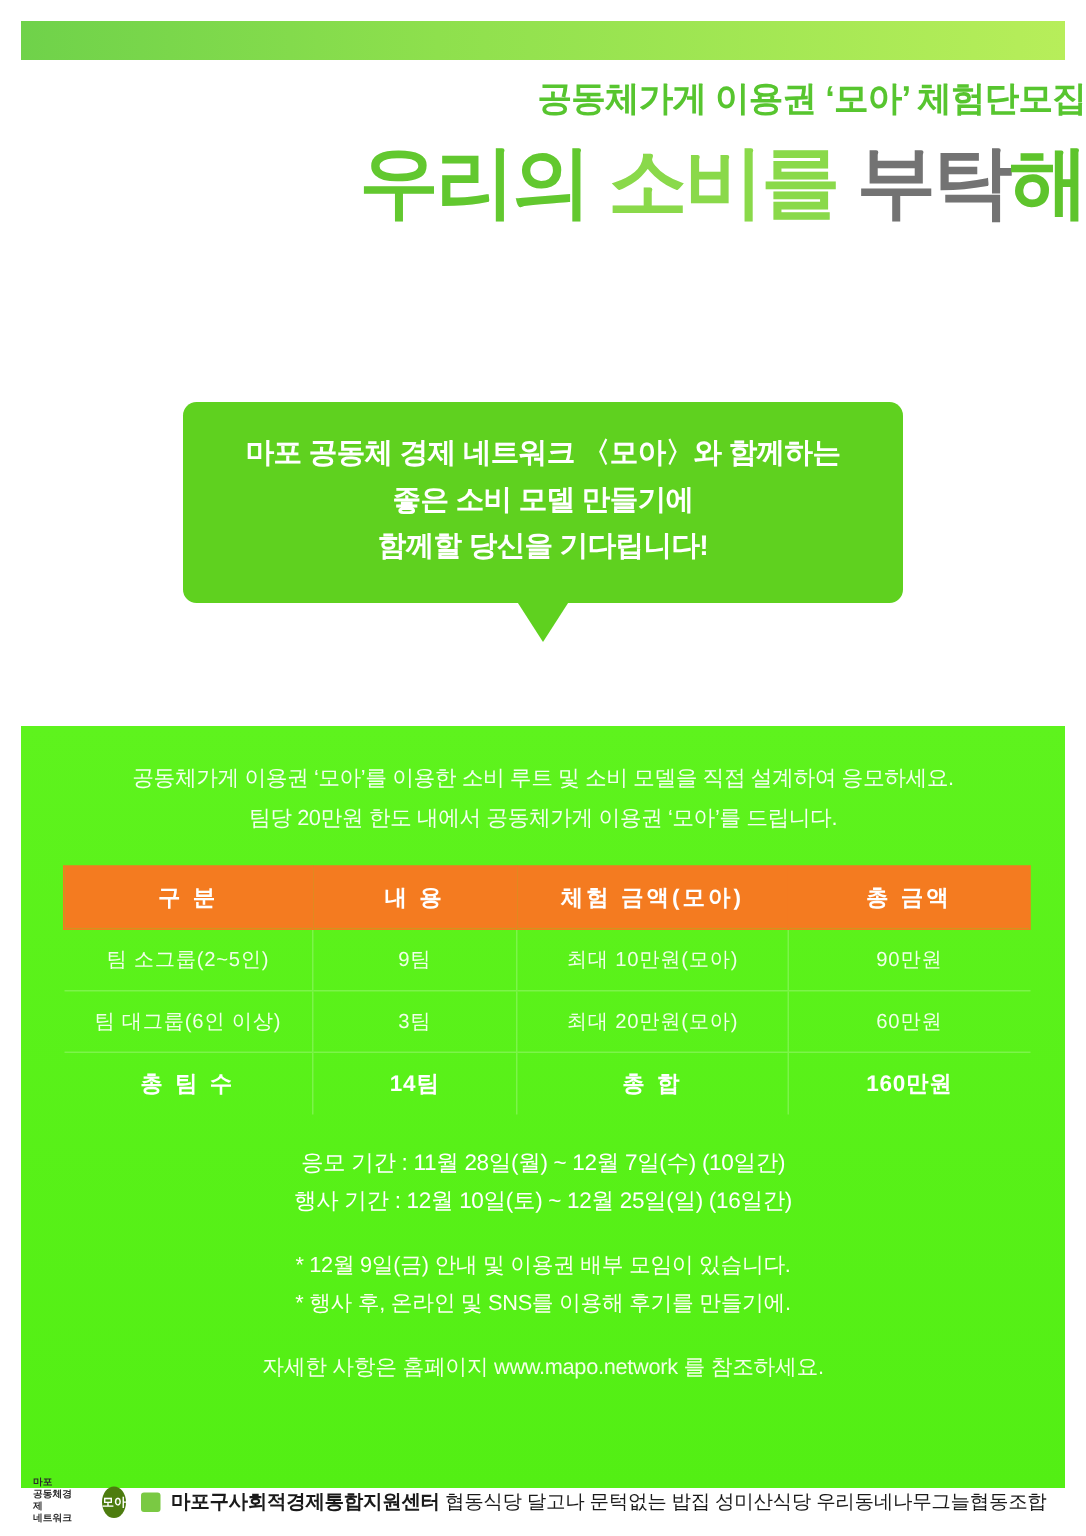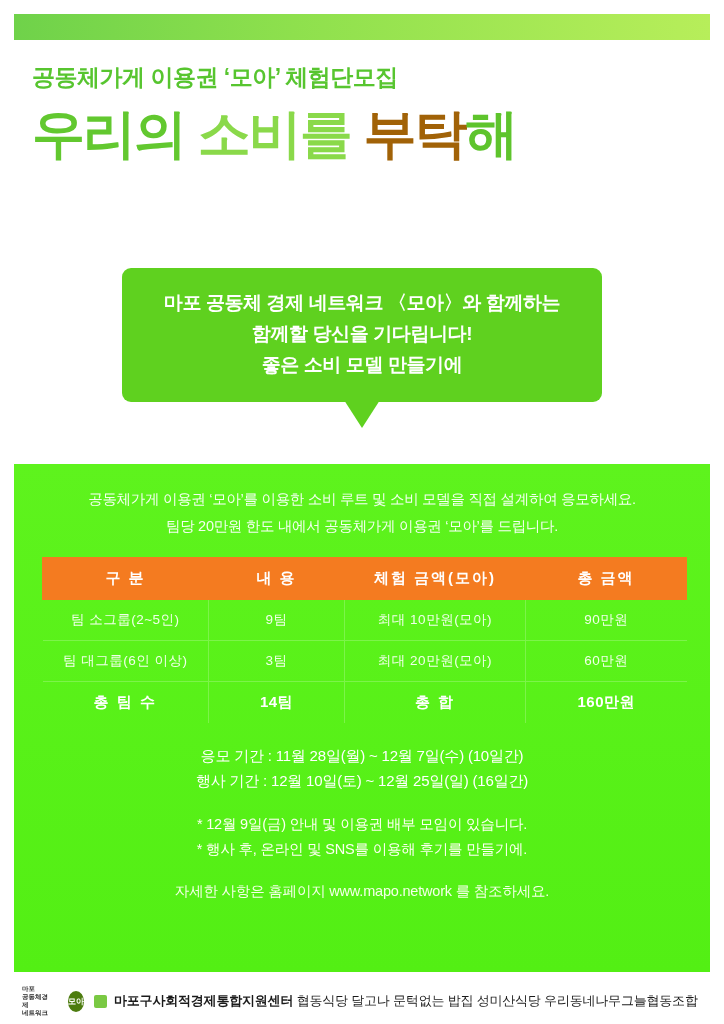--- a/index.html
+++ b/index.html
@@ -29,23 +29,23 @@
     top: 14px;
     width: 696px;
     height: 26px;
     background: linear-gradient(90deg, #6fd24a 0%, #8ee04d 40%, #b7ee5a 100%);
   }
 
   
   .headline-wrap {
     position: absolute;
     left: 0;
-    top: 64px;
+    top: 52px;
     width: 724px;
-    text-align: left;
+    text-align: right;
     padding-left: 32px;
     box-sizing: border-box;
   }
   .kicker {
     font-size: 23px;
     font-weight: bold;
     color: #57c52f;
     letter-spacing: -0.5px;
     margin: 0 0 14px 0;
     line-height: 1.2;
@@ -53,21 +53,21 @@
   .title {
     font-size: 53px;
     font-weight: bold;
     letter-spacing: -2px;
     line-height: 1.05;
     margin: 0;
     white-space: nowrap;
   }
   .title .g1 { color: #62c82f; }
   .title .g2 { color: #8ad94a; }
-  .title .g3 { color: #a16207; }
+  .title .g3 { color: #737373; }
   .title .g4 { color: #5ec42c; }
 
   
   .bubble {
     position: absolute;
     left: 122px;
     top: 268px;
     width: 480px;
     box-sizing: border-box;
     background: #5fd11f;
@@ -91,21 +91,21 @@
     height: 0;
     border-left: 18px solid transparent;
     border-right: 18px solid transparent;
     border-top: 28px solid #5fd11f;
   }
 
   
   .panel {
     position: absolute;
     left: 14px;
-    top: 464px;
+    top: 484px;
     width: 696px;
     height: 508px;
     background: #5cf21a;
     background: linear-gradient(180deg, #5ef31d 0%, #53ef14 100%);
     box-sizing: border-box;
     padding: 22px 28px;
   }
   .panel-intro {
     text-align: center;
     color: #f3fff0;
@@ -236,22 +236,22 @@
 
   <div class="top-band"></div>
 
   <div class="headline-wrap">
     <div class="kicker">공동체가게 이용권 ‘모아’ 체험단모집</div>
     <div class="title"><span class="g1">우리의 </span><span class="g2">소비를 </span><span class="g3">부탁</span><span class="g4">해</span></div>
   </div>
 
   <div class="bubble">
     <div class="bubble-line">마포 공동체 경제 네트워크 〈모아〉와 함께하는</div>
+    <div class="bubble-line">좋은 소비 모델 만들기에</div>
     <div class="bubble-line">함께할 당신을 기다립니다!</div>
-    <div class="bubble-line">좋은 소비 모델 만들기에</div>
     <div class="bubble-tail"></div>
   </div>
 
   <div class="panel">
 
     <div class="panel-intro">
       <div>공동체가게 이용권 ‘모아’를 이용한 소비 루트 및 소비 모델을 직접 설계하여 응모하세요.</div>
       <div>팀당 20만원 한도 내에서 공동체가게 이용권 ‘모아’를 드립니다.</div>
     </div>
 

